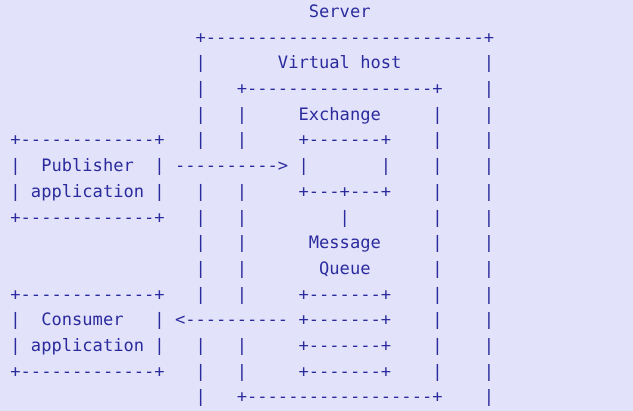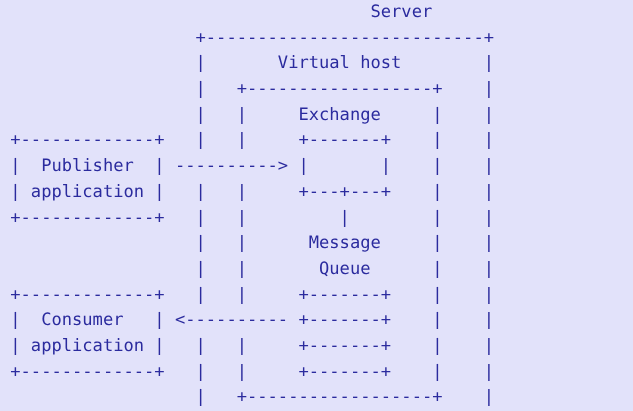--- a/index.html
+++ b/index.html
@@ -11,21 +11,20 @@
     background: #e2e2fa;
     width: 633px;
     height: 411px;
     overflow: hidden;
   }
   #diagram {
     position: relative;
     width: 633px;
     height: 331px;
     background: #e2e2fa;
-    text-align: center;
   }
   pre.ascii-art {
     position: absolute;
     left: 0px;
     top: 0px;
     margin: 0;
     padding: 0;
     font-family: "DejaVu Sans Mono", "Liberation Mono", monospace;
     font-size: 17.1px;
     line-height: 25.7px;

